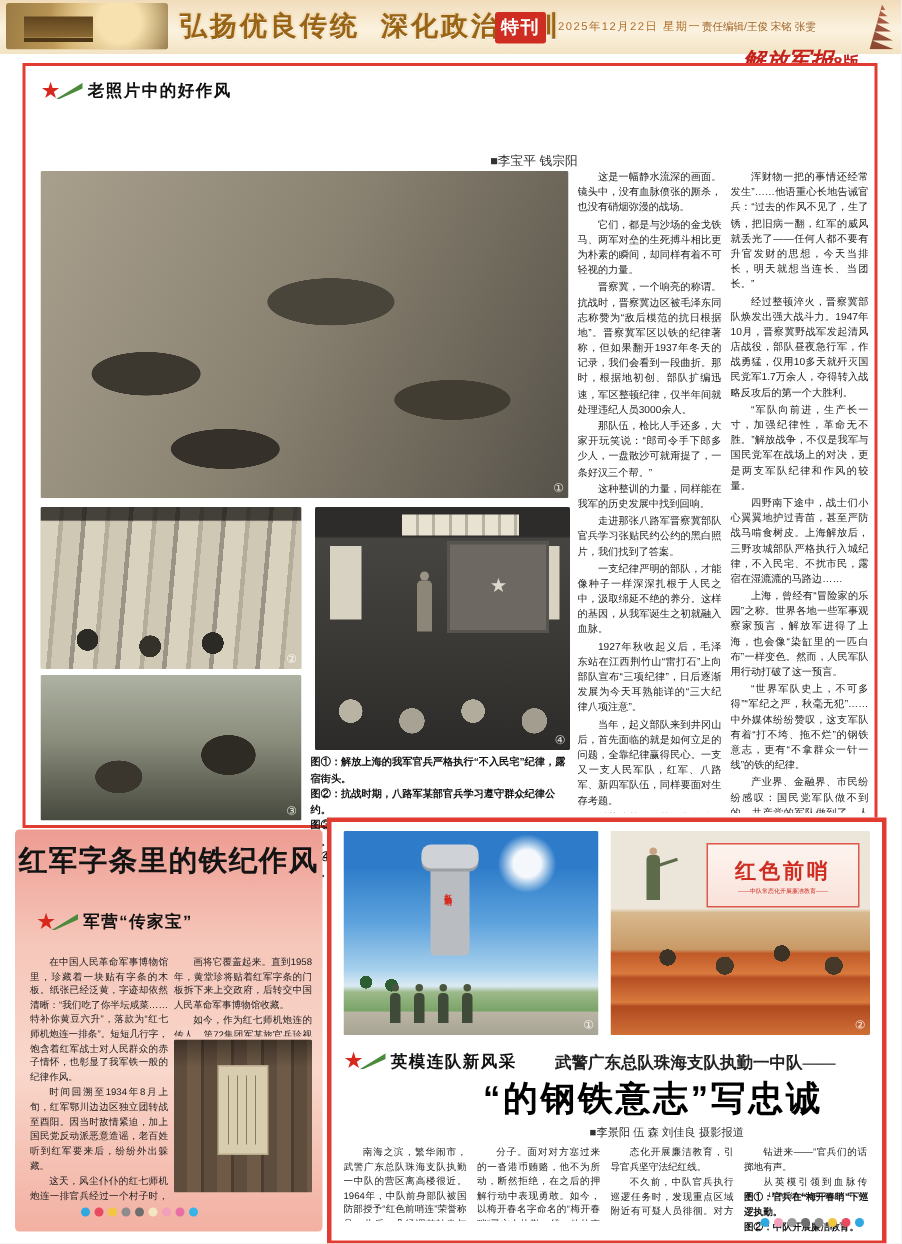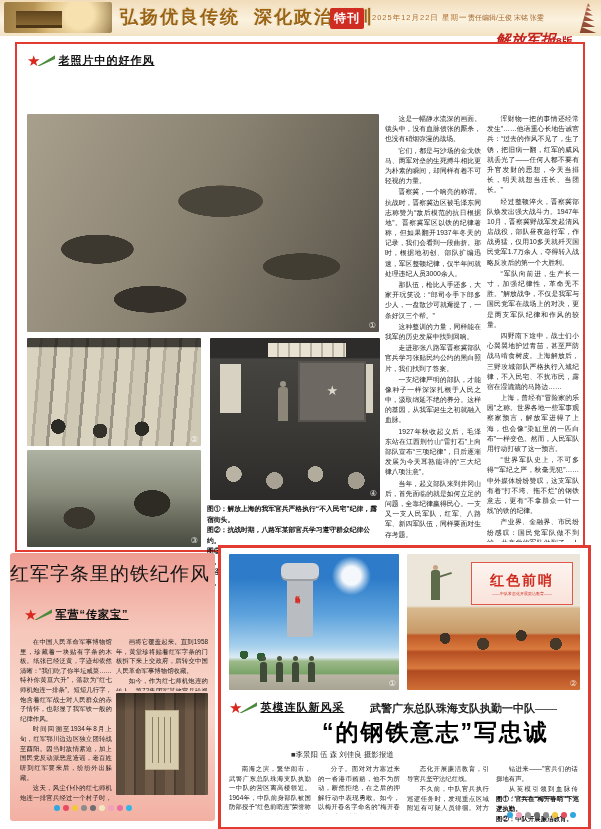--- a/index.html
+++ b/index.html
@@ -27,21 +27,21 @@
   .paper-edition{font-style:normal;font-size:11px;}
   .pagoda{position:absolute;right:4px;top:3px;width:18px;height:30px;
     background:linear-gradient(#b4654a,#8a4630);
     clip-path:polygon(50% 0,62% 12%,40% 12%,70% 26%,34% 26%,78% 42%,28% 42%,84% 60%,22% 60%,90% 80%,14% 80%,96% 100%,4% 100%);}
 
   
   .kicker{position:absolute;display:flex;align-items:center;gap:3px;}
   .kicker-star{color:#d8281e;font-size:15px;line-height:1;}
   .kicker-flag{width:18px;height:11px;background:#4a8a3a;
     clip-path:polygon(0 100%,100% 0,100% 35%,12% 100%);margin-left:-6px;}
-  .kicker-text{font-weight:bold;font-size:11px;color:#111;letter-spacing:1px;white-space:nowrap;text-decoration:underline;}
+  .kicker-text{font-weight:bold;font-size:11px;color:#111;letter-spacing:1px;white-space:nowrap;}
   .bodycol{position:absolute;font-size:6.8px;line-height:1.5;text-align:justify;
     color:#1c1c1c;overflow:hidden;}
   .para{text-indent:2em;margin:0 0 1px 0;}
   .photo{position:absolute;overflow:hidden;border-radius:1px;}
   .pindex{position:absolute;right:3px;bottom:2px;color:rgba(255,255,255,.85);font-size:8px;}
   .dotrow{position:absolute;display:flex;gap:3px;}
   .dot{width:6px;height:6px;border-radius:50%;}
 
   
   .main-frame{position:absolute;left:15px;top:42px;width:566px;height:506px;
@@ -85,22 +85,22 @@
     color:#ddd8cc;font-size:13px;}
   .pD-banner{position:absolute;left:34%;top:3%;width:46%;height:9%;
     background:repeating-linear-gradient(90deg,#e8e2d2 0 9px,#b8b2a2 9px 11px);}
   .pD-poster{position:absolute;width:12%;height:30%;background:#d8d2c2;top:16%;}
   .pD-speaker{position:absolute;left:40%;top:30%;width:10px;height:34px;background:#8c8678;border-radius:3px 3px 0 0;}
   .pD-speaker::before{content:"";position:absolute;left:2px;top:-6px;width:6px;height:6px;border-radius:50%;background:#9a9486;}
 
   
   .left-block{position:absolute;left:10px;top:553px;width:205px;height:268px;border-radius:3px;
     background:linear-gradient(180deg,#ee9c92,#f6c6ba 28%,#f9d7cb 60%,#f2b0a2);}
-  .left-title{position:absolute;left:0;right:0;top:8px;
-    font-family:"Liberation Serif",serif;font-weight:normal;font-size:19px;color:#141414;letter-spacing:1px;}
+  .left-title{position:absolute;left:0;right:0;top:8px;text-align:center;
+    font-family:"Liberation Serif",serif;font-weight:bold;font-size:19px;color:#141414;letter-spacing:1px;}
   .left-byline{position:absolute;left:0;right:0;top:38px;text-align:center;font-size:7.5px;color:#222;}
   .left-kicker{left:14px;top:54px;}
   .door-photo{left:106px;top:140px;width:92px;height:102px;
     background:
       linear-gradient(180deg,rgba(0,0,0,.35),rgba(0,0,0,0) 18%),
       repeating-linear-gradient(90deg,#5e4c3c 0 9px,#6e5a47 9px 18px,#4c3d30 18px 20px);}
   .door-note{position:absolute;left:30px;top:18px;width:32px;height:58px;background:#d9cdb0;
     box-shadow:0 0 0 1px #b8ab8c;}
   .door-note::before{content:"";position:absolute;left:6px;top:6px;right:6px;bottom:6px;
     background:repeating-linear-gradient(90deg,#8a7d60 0 1px,rgba(0,0,0,0) 1px 6px);}
@@ -138,21 +138,21 @@
     color:#cf2d22;letter-spacing:2px;}
   .banner-sub{font-size:4px;color:#cf2d22;margin-top:1px;}
   .instructor{position:absolute;left:14%;top:12%;width:9px;height:30px;background:#5d6b4a;border-radius:3px 3px 0 0;}
   .instructor::before{content:"";position:absolute;left:2px;top:-5px;width:5px;height:5px;border-radius:50%;background:#c9a184;}
   .instructor::after{content:"";position:absolute;left:7px;top:4px;width:14px;height:2px;background:#5d6b4a;transform:rotate(-18deg);}
   .right-kicker{left:8px;top:152px;}
   .right-overline{position:absolute;left:128px;right:10px;top:153px;text-align:center;
     font-family:"Liberation Serif",serif;font-weight:bold;font-size:11px;color:#222;white-space:nowrap;}
   .right-headline{position:absolute;left:70px;right:8px;top:169px;text-align:center;
     font-size:23px;font-weight:bold;color:#000;letter-spacing:2px;white-space:nowrap;}
-  .right-byline{position:absolute;left:70px;right:8px;top:202px;text-align:left;font-size:7.5px;color:#333;}
+  .right-byline{position:absolute;left:88px;right:8px;top:202px;text-align:center;font-size:7.5px;color:#333;}
   .rcol{top:216px;height:50px;width:82px;font-size:6.4px;}
   .rcap .cap{font-size:6.4px;}
 </style>
 </head>
 <body>
 
 <div class="page">
 
   <div class="masthead">
     <div class="mast-art"></div>
@@ -163,20 +163,21 @@
     <div class="paper-logo"><span>解放军报</span><span class="paper-edition">8版</span></div>
     <div class="pagoda"></div>
   </div>
 
   <div class="main-frame">
     <div class="kicker" style="left:10px;top:9px;">
       <span class="kicker-star">★</span>
       <span class="kicker-flag"></span>
       <span class="kicker-text">老照片中的好作风</span>
     </div>
+    <div class="main-byline">■李宝平 钱宗阳</div>
 
     <div class="photo photoA" style="left:10px;top:70px;width:352px;height:218px;">
       <span class="pindex">①</span>
     </div>
     <div class="photo photoB" style="left:10px;top:294px;width:174px;height:108px;">
       <span class="pindex">②</span>
     </div>
     <div class="photo photoC" style="left:10px;top:406px;width:174px;height:97px;">
       <span class="pindex">③</span>
     </div>

